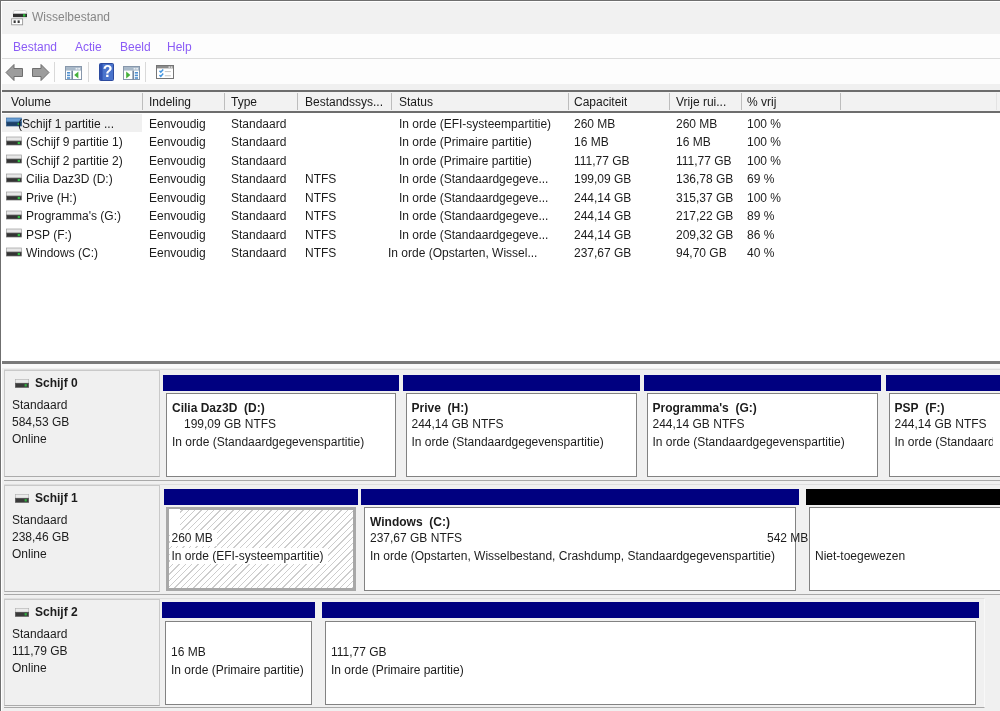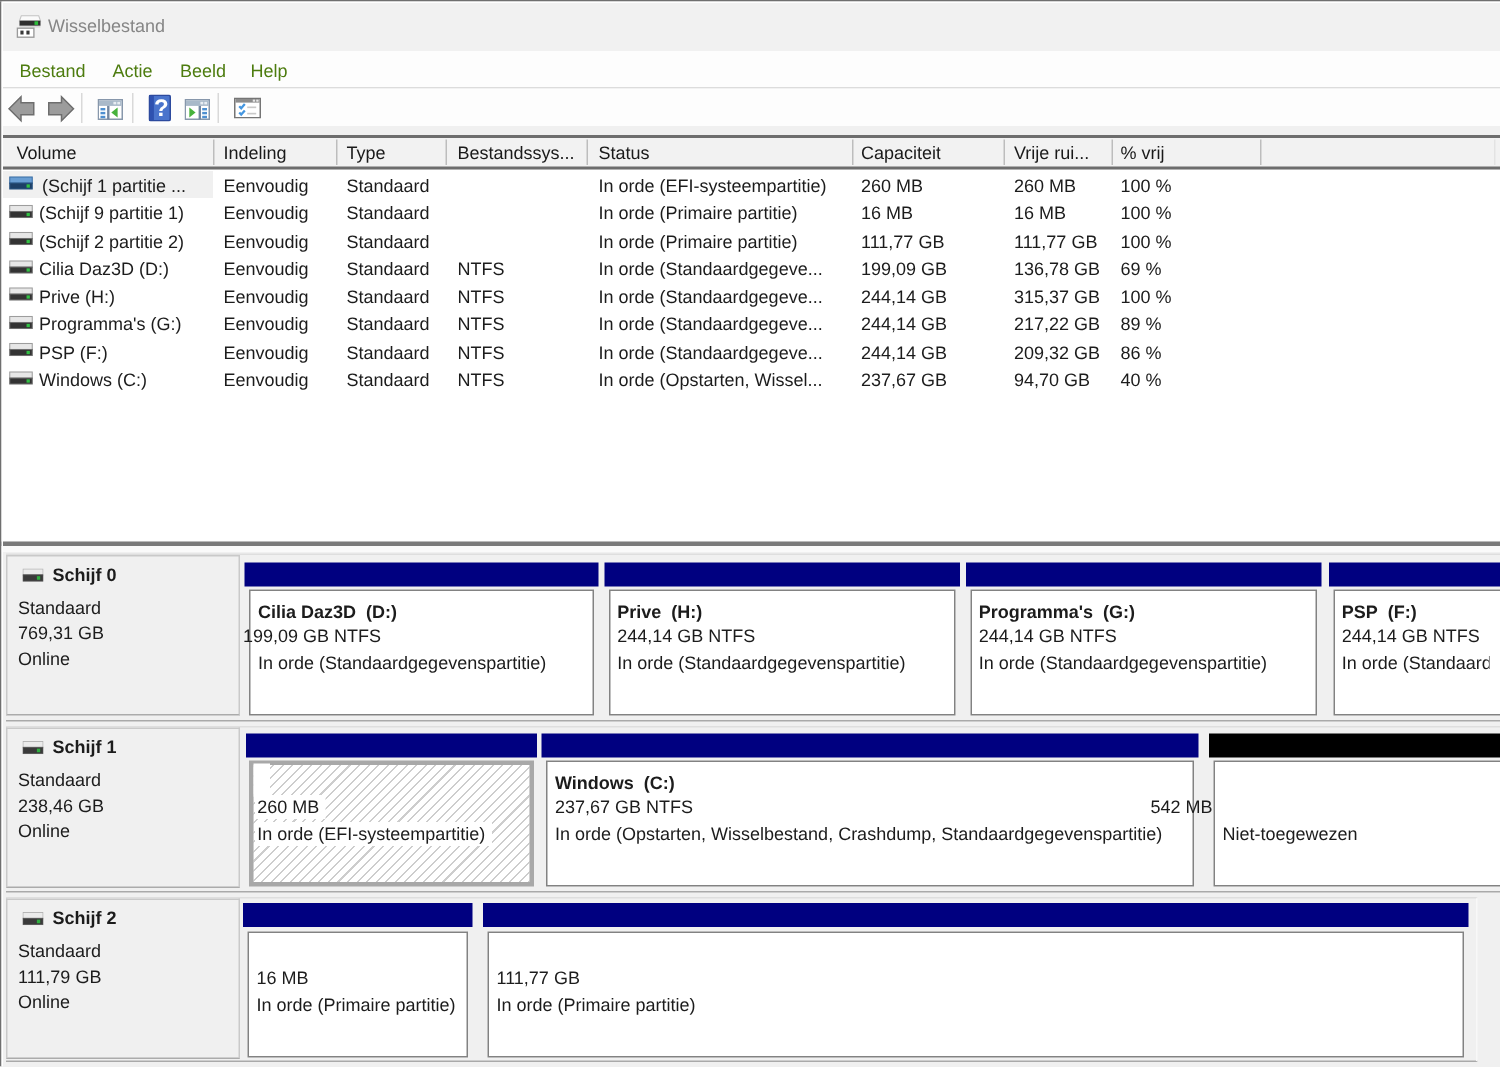--- a/index.html
+++ b/index.html
@@ -1,20 +1,20 @@
 <!DOCTYPE html>
 <html><head><meta charset="utf-8"><style>
 html,body{margin:0;padding:0}
 body{width:1000px;height:711px;background:#f0f0f0;font-family:"Liberation Sans",sans-serif;font-size:12px;color:#1c1c1c;overflow:hidden;position:relative}
 .a{position:absolute}
 .nw{white-space:nowrap;overflow:hidden}
 #titlebar{left:0;top:0;width:1000px;height:34px;background:#f1f1f1;border-top:1px solid #6f6f6f;box-sizing:border-box}
 #titletxt{left:32px;top:10px;color:#868686;font-size:12px}
 #menubar{left:1px;top:34px;width:999px;height:24px;background:#fdfdfd}
-.mi{top:40px;color:#4d7c0f}
+.mi{top:40px;color:#8b5cf6}
 #toolbar{left:1px;top:59px;width:999px;height:25px;background:#fdfdfd}
 .tsep{top:62px;width:1px;height:20px;background:#d9d9d9}
 #strip{left:1px;top:84px;width:999px;height:7px;background:#f0f0f0}
 #listw{left:2px;top:90px;width:998px;height:271px;background:#ffffff;border-top:2px solid #6d6d6d;box-sizing:border-box}
 #hdr{left:2px;top:92px;width:998px;height:19px;background:#f2f2f2;border-bottom:2px solid #6d6d6d}
 .hsep{top:93px;width:1px;height:17px;background:#bdbdbd}
 .ht{top:95px;color:#1a1a1a}
 #graph{left:0;top:368px;width:1000px;height:350px;background:#f0f0f0}
 .dlbl{left:4px;width:156px;background:#f0f0f0;border:1px solid #c9c9c9;border-bottom-color:#ababab;box-sizing:border-box}
 .bar{height:16px;background:#000080}
@@ -109,21 +109,21 @@
 <div class="a hsep" style="left:840px"></div>
 <div class="a" style="left:996px;top:93px;width:1px;height:17px;background:#e3e3e3"></div>
 </div>
 <div id="rows">
 <div class="a" style="left:2px;top:113.5px;width:139.5px;height:18.5px;background:#f0f0f0"></div>
 <svg class="a" style="left:6px;top:117.0px" width="16" height="10" viewBox="0 0 16 10">
       <rect x="0.5" y="1" width="15" height="4.2" fill="#699ed3" stroke="#3a6ea5" stroke-width="0.7"></rect>
       <rect x="0.5" y="5" width="15" height="4" fill="#1d3f66" stroke="#2c5784" stroke-width="0.7"></rect>
       <rect x="11.7" y="5.9" width="2.2" height="2.2" fill="#32c044"></rect>
     </svg>
-<div class="a nw" style="left:28px;top:116.9px;width:113px">(Schijf 1 partitie ...</div>
+<div class="a nw" style="left:18px;top:116.9px;width:113px">(Schijf 1 partitie ...</div>
 <div class="a nw" style="left:149px;top:116.9px">Eenvoudig</div>
 <div class="a nw" style="left:231px;top:116.9px">Standaard</div>
 <div class="a nw" style="left:305px;top:116.9px"></div>
 <div class="a nw" style="left:399px;top:116.9px">In orde (EFI-systeempartitie)</div>
 <div class="a nw" style="left:574px;top:116.9px">260 MB</div>
 <div class="a nw" style="left:676px;top:116.9px">260 MB</div>
 <div class="a nw" style="left:747px;top:116.9px">100 %</div>
 <svg class="a" style="left:6px;top:135.5px" width="16" height="10" viewBox="0 0 16 10">
       <rect x="0.5" y="1" width="15" height="4.2" fill="#e7e7e7" stroke="#9d9d9d" stroke-width="0.7"></rect>
       <rect x="0.5" y="5" width="15" height="4" fill="#333333" stroke="#6e6e6e" stroke-width="0.7"></rect>
@@ -204,45 +204,45 @@
 <div class="a nw" style="left:747px;top:227.9px">86 %</div>
 <svg class="a" style="left:6px;top:246.5px" width="16" height="10" viewBox="0 0 16 10">
       <rect x="0.5" y="1" width="15" height="4.2" fill="#e7e7e7" stroke="#9d9d9d" stroke-width="0.7"></rect>
       <rect x="0.5" y="5" width="15" height="4" fill="#333333" stroke="#6e6e6e" stroke-width="0.7"></rect>
       <rect x="11.7" y="5.9" width="2.2" height="2.2" fill="#32c044"></rect>
     </svg>
 <div class="a nw" style="left:26px;top:246.4px;width:113px">Windows (C:)</div>
 <div class="a nw" style="left:149px;top:246.4px">Eenvoudig</div>
 <div class="a nw" style="left:231px;top:246.4px">Standaard</div>
 <div class="a nw" style="left:305px;top:246.4px">NTFS</div>
-<div class="a nw" style="left:399px;top:246.4px">In orde (Opstarten, Wissel...</div>
+<div class="a nw" style="left:388px;top:246.4px">In orde (Opstarten, Wissel...</div>
 <div class="a nw" style="left:574px;top:246.4px">237,67 GB</div>
 <div class="a nw" style="left:676px;top:246.4px">94,70 GB</div>
 <div class="a nw" style="left:747px;top:246.4px">40 %</div>
 </div>
 <div id="split" class="a" style="left:0;top:361px;width:1000px;height:2.5px;background:#7a7a7a"></div>
 <div class="a" style="left:0;top:363.5px;width:1000px;height:4.5px;background:#fafafa"></div>
 <div id="graph" class="a"></div>
 <div id="grows">
 <div class="a" style="left:169px;top:509px;width:11px;height:22px;background:#fff;z-index:5"></div>
 <div class="a" style="left:4px;top:368.5px;width:1000px;height:112.0px;background:#f0f0f0;border-top:1px solid #dedede;border-bottom:1px solid #a9a9a9;box-sizing:border-box"></div>
 <div class="a dlbl" style="top:369.5px;height:107.5px"></div>
 <svg class="a" style="left:15px;top:378.5px" width="14" height="9" viewBox="0 0 14 9">
       <rect x="0.3" y="0.3" width="13.4" height="4.2" fill="#ebebeb" stroke="#b0b0b0" stroke-width="0.6"></rect>
       <rect x="0.3" y="4.2" width="13.4" height="4.2" fill="#3a3a3a" stroke="#555555" stroke-width="0.6"></rect>
       <rect x="9.6" y="5.1" width="2.2" height="2.4" fill="#2fae3f"></rect>
     </svg>
 <div class="a bt ln nw" style="left:35px;top:374.5px">Schijf 0</div>
 <div class="a ln nw" style="left:12px;top:397.0px">Standaard</div>
-<div class="a ln nw" style="left:12px;top:413.5px">769,31 GB</div>
+<div class="a ln nw" style="left:12px;top:413.5px">584,53 GB</div>
 <div class="a ln nw" style="left:12px;top:430.5px">Online</div>
 <div class="a bar" style="left:163px;top:374.5px;width:236px;background:#000080"></div>
 <div class="a pbody" style="left:166px;top:393px;width:230px;height:83.5px;"></div>
 <div class="a ln nw" style="left:172px;top:399.5px;width:216px"><span class=" bt">Cilia Daz3D&nbsp; (D:)</span></div>
-<div class="a ln nw" style="left:162px;top:416px;width:216px"><span class="">199,09 GB NTFS</span></div>
+<div class="a ln nw" style="left:184px;top:416px;width:216px"><span class="">199,09 GB NTFS</span></div>
 <div class="a ln nw" style="left:172px;top:433.5px;width:216px"><span class="">In orde (Standaardgegevenspartitie)</span></div>
 <div class="a bar" style="left:402.5px;top:374.5px;width:237.5px;background:#000080"></div>
 <div class="a pbody" style="left:405.5px;top:393px;width:231.5px;height:83.5px;"></div>
 <div class="a ln nw" style="left:411.5px;top:399.5px;width:217.5px"><span class=" bt">Prive&nbsp; (H:)</span></div>
 <div class="a ln nw" style="left:411.5px;top:416px;width:217.5px"><span class="">244,14 GB NTFS</span></div>
 <div class="a ln nw" style="left:411.5px;top:433.5px;width:217.5px"><span class="">In orde (Standaardgegevenspartitie)</span></div>
 <div class="a bar" style="left:643.5px;top:374.5px;width:237.5px;background:#000080"></div>
 <div class="a pbody" style="left:646.5px;top:393px;width:231.5px;height:83.5px;"></div>
 <div class="a ln nw" style="left:652.5px;top:399.5px;width:217.5px"><span class=" bt">Programma's&nbsp; (G:)</span></div>
 <div class="a ln nw" style="left:652.5px;top:416px;width:217.5px"><span class="">244,14 GB NTFS</span></div>

